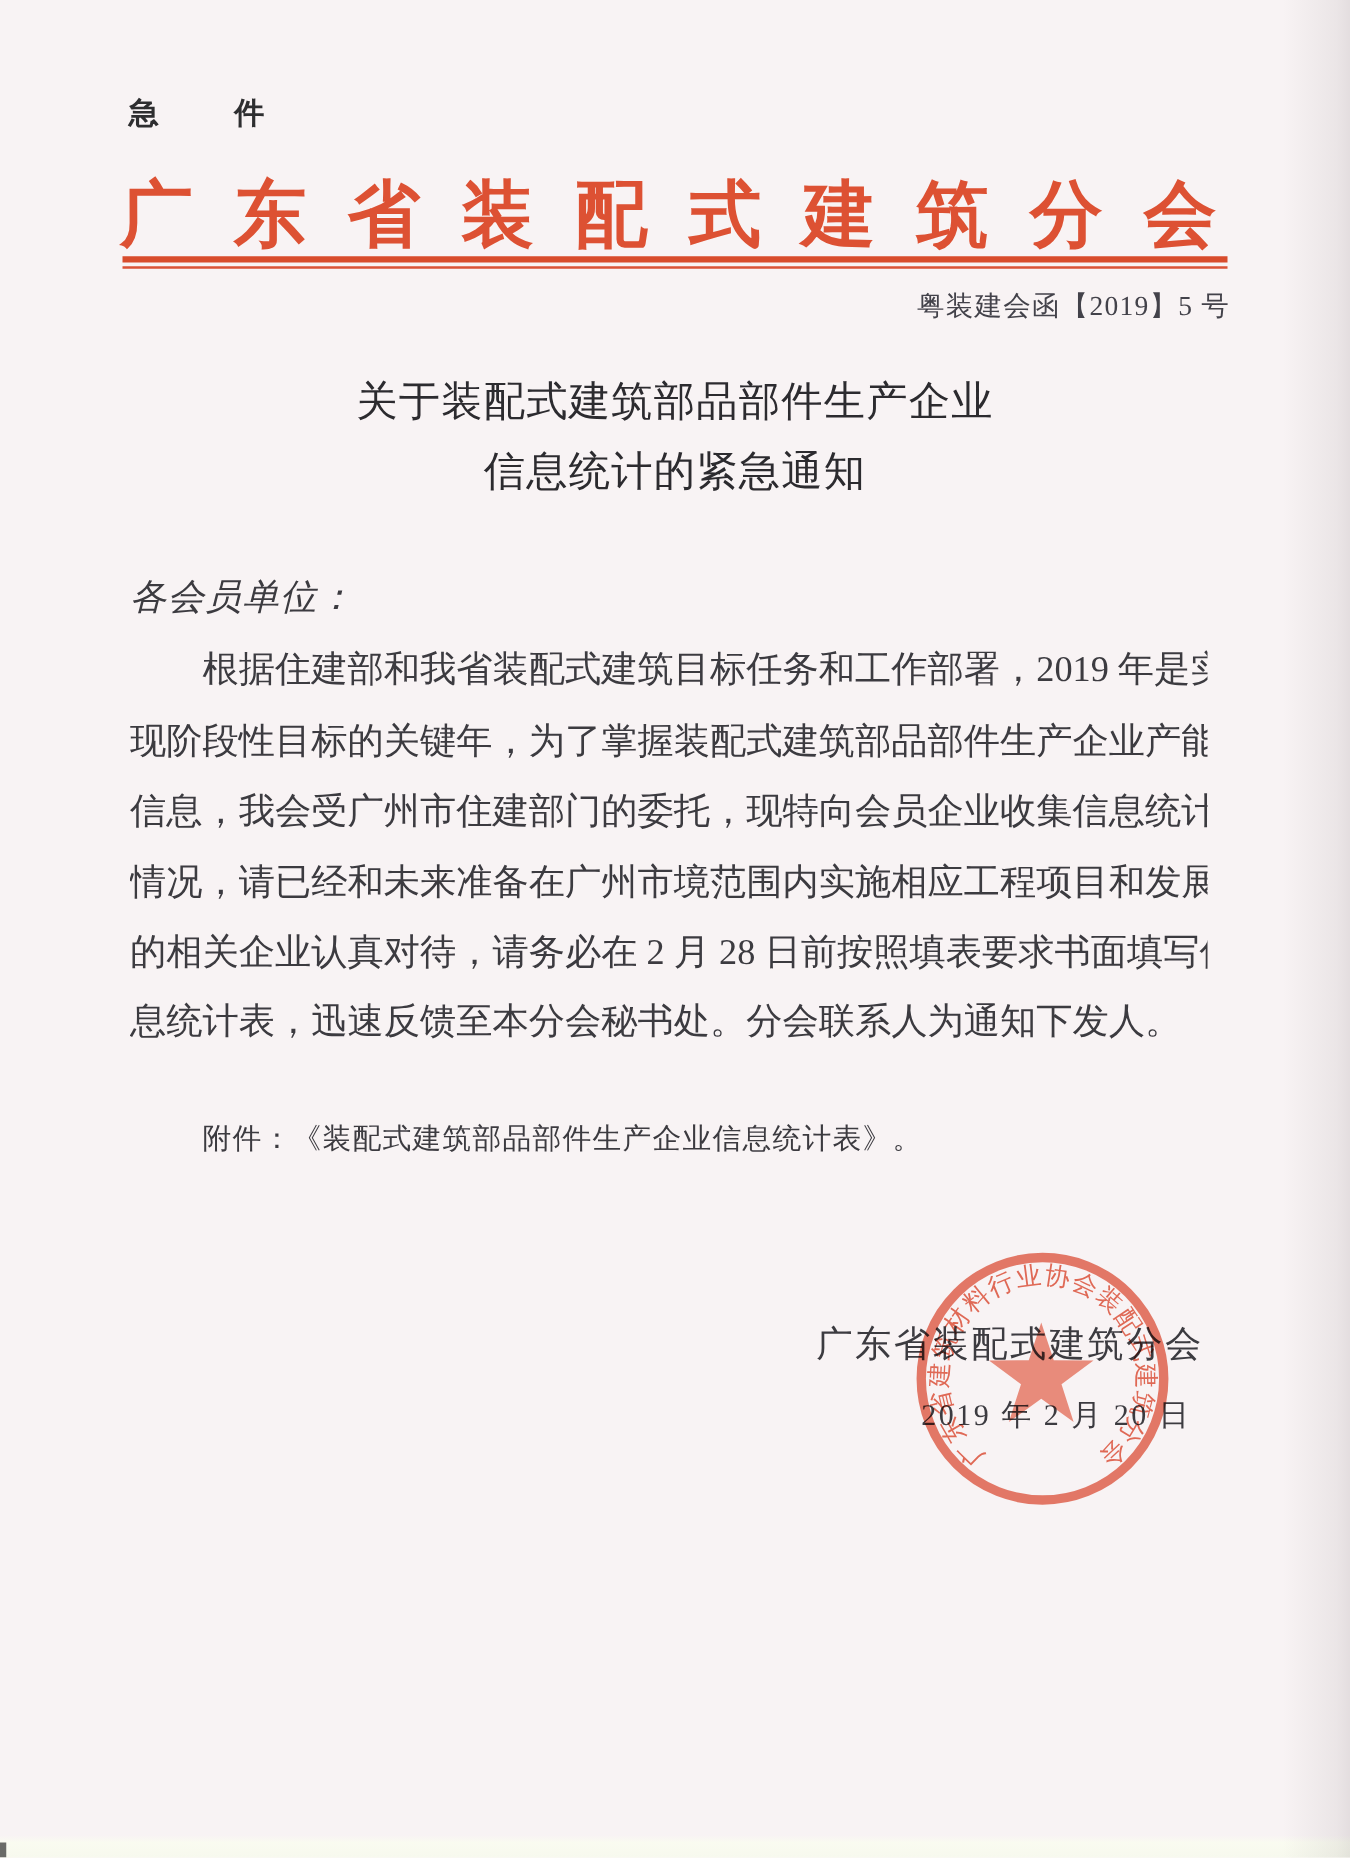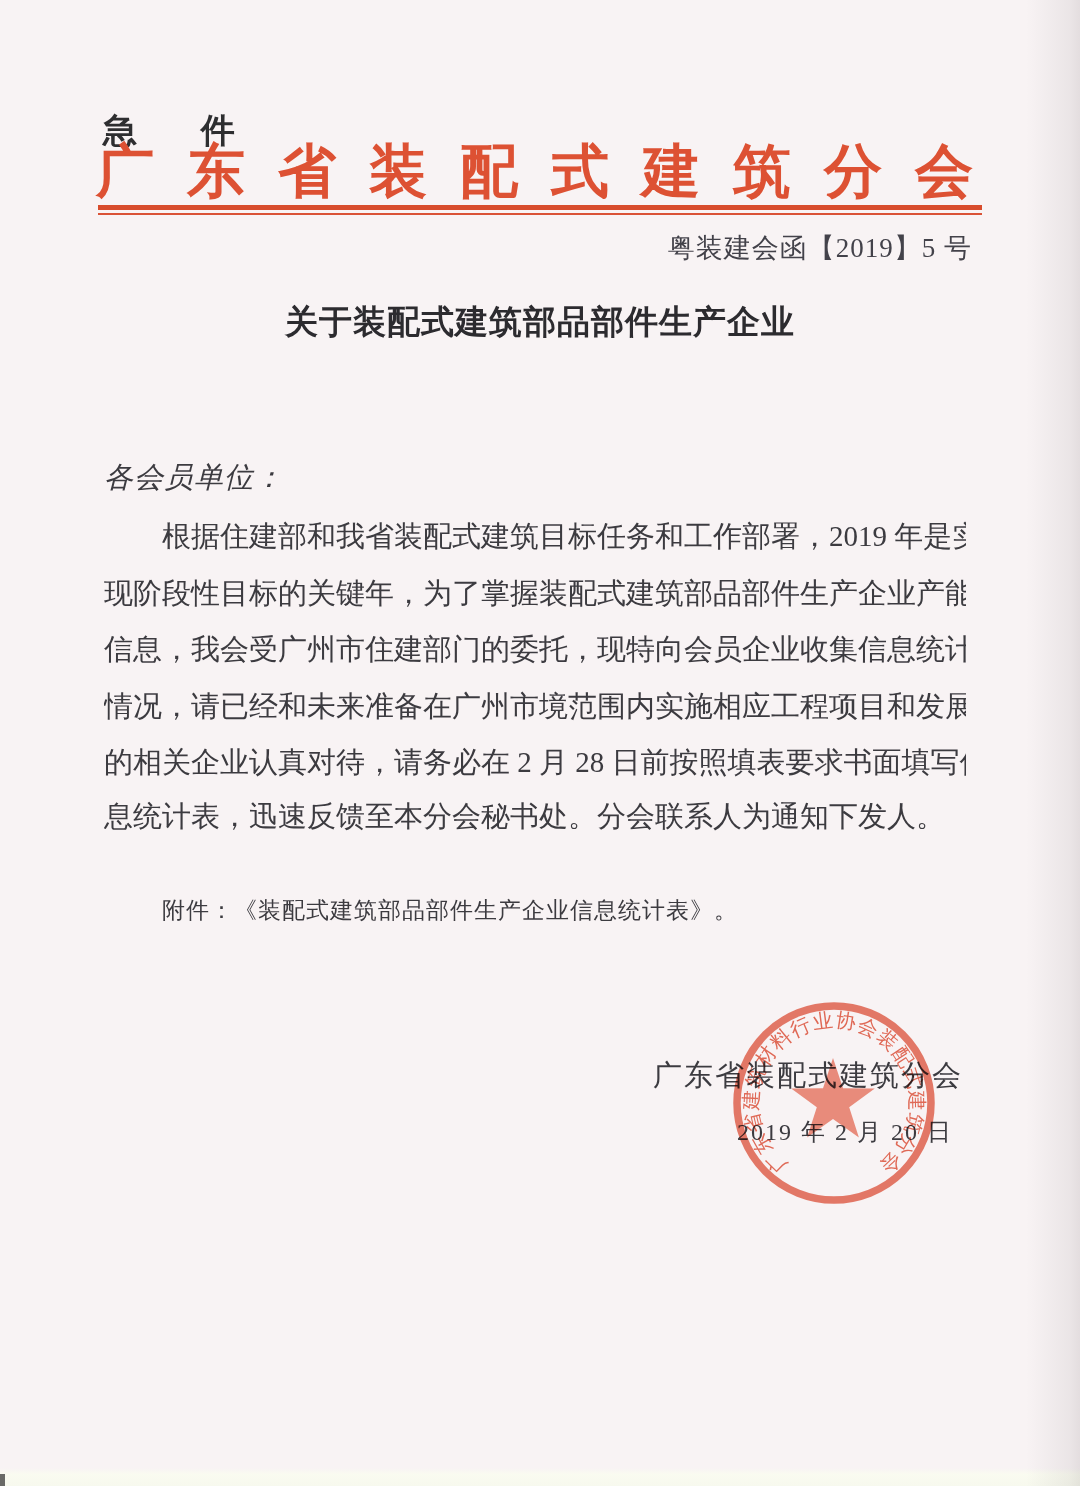--- a/index.html
+++ b/index.html
@@ -12,42 +12,42 @@
       linear-gradient(to bottom, rgba(0,0,0,0) 98.8%, rgba(250,252,240,0.9) 99.2%, #f7f9ee 100%),
       #f8f3f4;
     overflow: hidden;
     color: #3f3e42;
   }
   .abs { position: absolute; }
 
   .urgent {
     left: 103px; top: 74px;
     font-family: "DejaVu Sans", "Liberation Sans", sans-serif;
-    font-size: 34px; font-weight: 600; color: #2e2e30;
-    letter-spacing: 26px; white-space: nowrap; margin-top: 34px;
+    font-size: 24px; font-weight: 600; color: #2e2e30;
+    letter-spacing: 26px; white-space: nowrap;
   }
 
   .masthead {
     left: 96px; top: 133px;
     font-family: "DejaVu Sans", "Liberation Sans", sans-serif;
     font-size: 58px; font-weight: 700; color: #dd5133;
     letter-spacing: 33px; white-space: nowrap;
   }
   .rule-thick { left: 98px; top: 205px; width: 884px; height: 5px; background: #d84c2c; }
   .rule-thin  { left: 98px; top: 213px; width: 884px; height: 2px; background: #da5236; }
 
   .doc-number {
-    top: 230px; right: 108px;
-    font-size: 27px; color: #43424a; letter-spacing: 1px; white-space: nowrap;
+    top: 230px; right: 96px;
+    font-size: 22px; color: #43424a; letter-spacing: 1px; white-space: nowrap;
   }
 
   .title-block {
     left: 9px; top: 294px; width: 1062px;
     text-align: center;
-    font-size: 33px; font-weight: 700; color: #2c2b2f;
+    font-size: 33px; font-weight: 400; color: #2c2b2f;
     line-height: 56px; letter-spacing: 1px;
   }
 
   .salutation {
     left: 104px; top: 458px;
     font-size: 29px; color: #3c3b40; letter-spacing: 1px; font-style: italic;
   }
 
   .body-para { left: 104px; top: 508px; width: 862px; }
   .body-line {
@@ -92,20 +92,21 @@
 <div class="abs urgent">急 件</div>
 
 <div class="abs masthead">广东省装配式建筑分会</div>
 <div class="abs rule-thick"></div>
 <div class="abs rule-thin"></div>
 
 <div class="abs doc-number">粤装建会函【2019】5 号</div>
 
 <div class="abs title-block">
   <div>关于装配式建筑部品部件生产企业</div>
+  <div>信息统计的紧急通知</div>
 </div>
 
 <div class="abs salutation">各会员单位：</div>
 
 <div class="abs body-para">
   <div class="body-line first">根据住建部和我省装配式建筑目标任务和工作部署，2019 年是实</div>
   <div class="body-line">现阶段性目标的关键年，为了掌握装配式建筑部品部件生产企业产能</div>
   <div class="body-line">信息，我会受广州市住建部门的委托，现特向会员企业收集信息统计</div>
   <div class="body-line">情况，请已经和未来准备在广州市境范围内实施相应工程项目和发展</div>
   <div class="body-line">的相关企业认真对待，请务必在 2 月 28 日前按照填表要求书面填写信</div>

